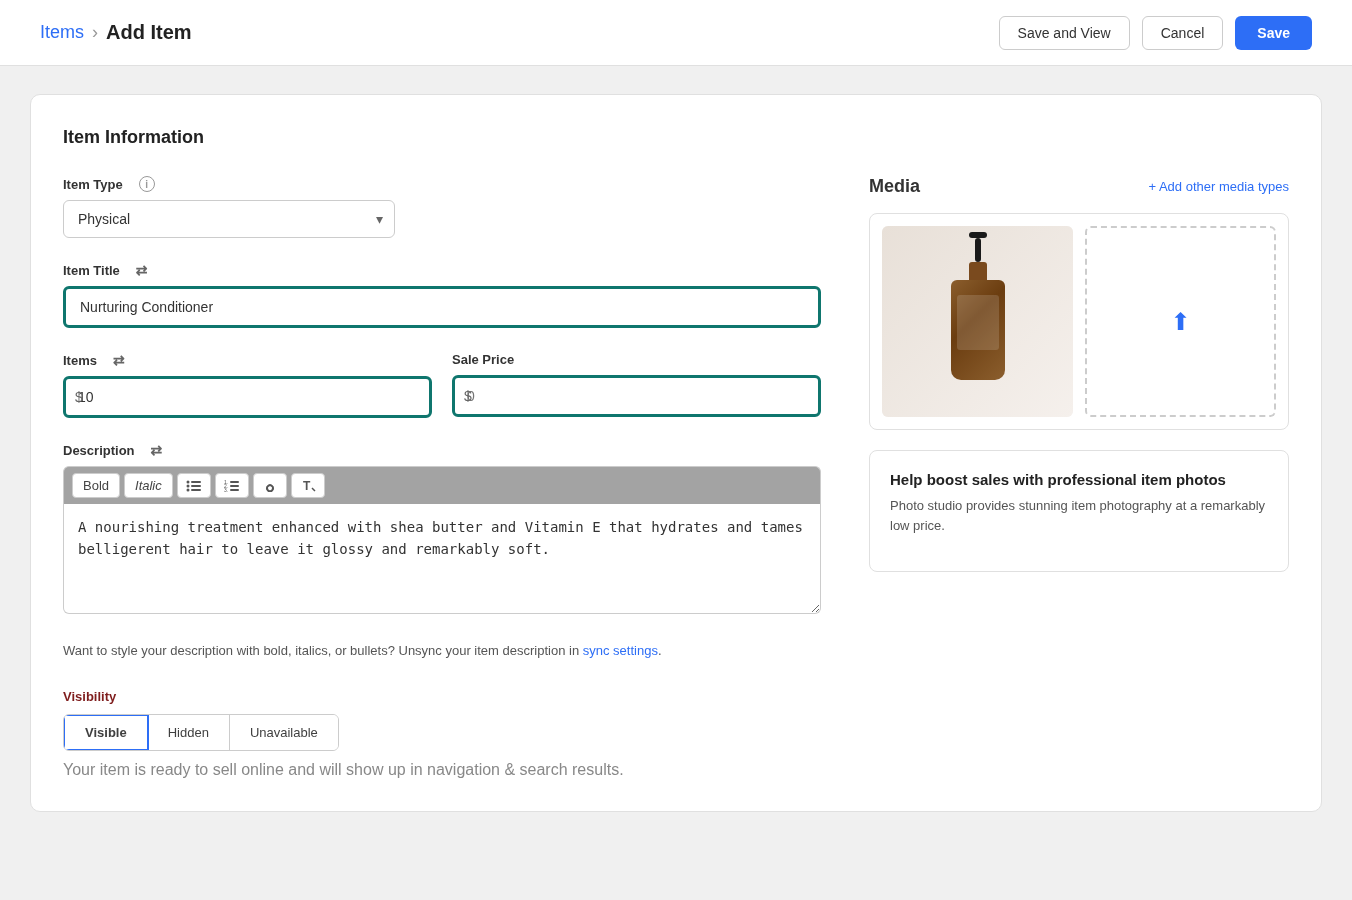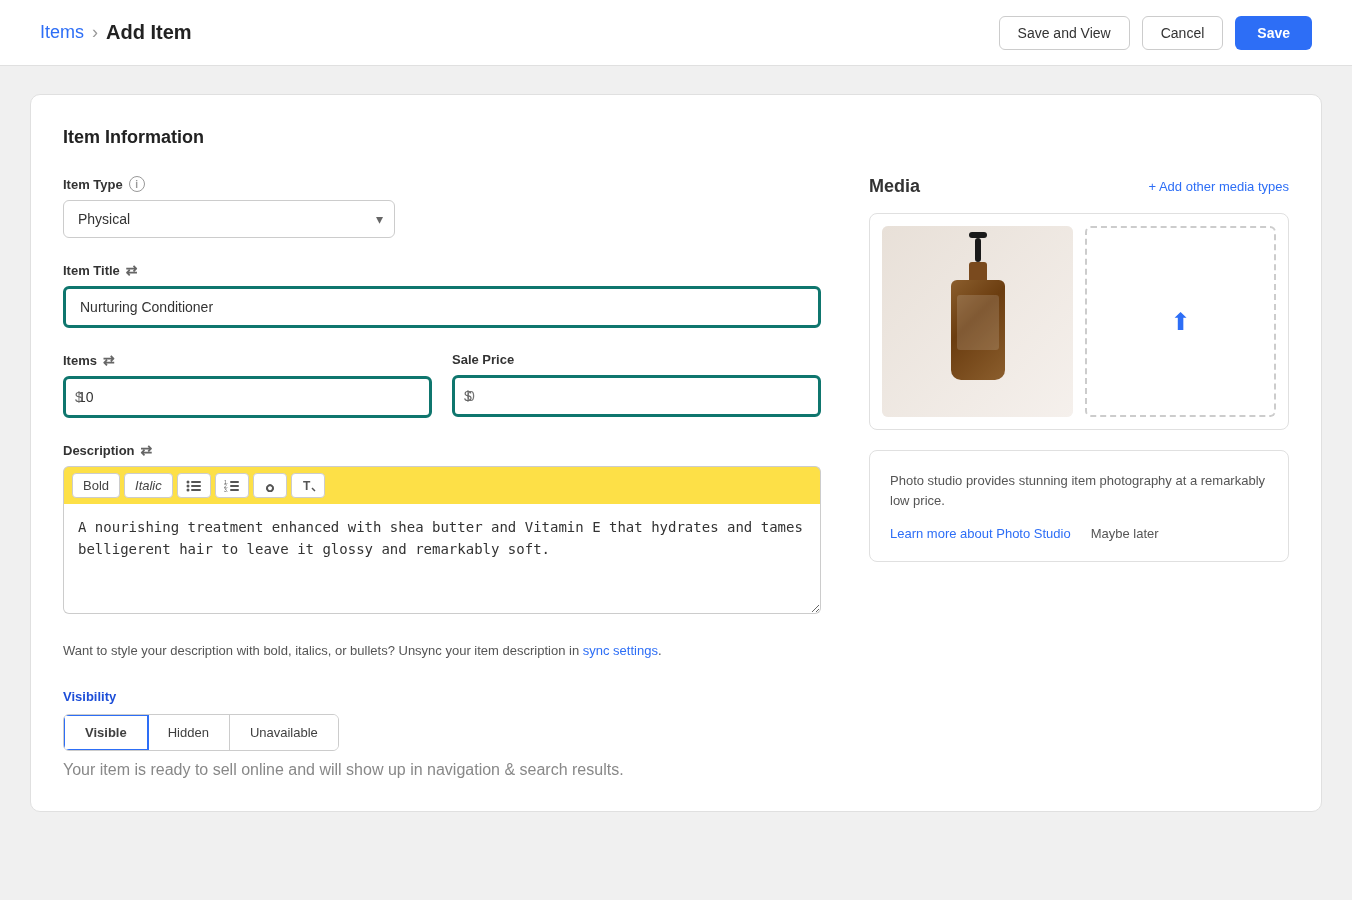--- a/index.html
+++ b/index.html
@@ -88,21 +88,21 @@
 
     
     .form-left {}
 
     .field-group {
       margin-bottom: 24px;
     }
     .field-label {
       display: flex;
       align-items: center;
-      gap: 6px;
+      gap: 16px;
       font-size: 13px;
       font-weight: 600;
       color: #333;
       margin-bottom: 8px;
     }
     .field-label .info-icon {
       width: 16px;
       height: 16px;
       border: 1.5px solid #999;
       border-radius: 50%;
@@ -173,21 +173,21 @@
 
     
     .desc-toolbar {
       display: flex;
       gap: 4px;
       margin-bottom: 0;
       border: 1px solid #ccc;
       border-bottom: none;
       border-radius: 6px 6px 0 0;
       padding: 6px 8px;
-      background: #fde047;
+      background: #a3a3a3;
     }
     .toolbar-btn {
       padding: 4px 10px;
       border: 1px solid #ccc;
       border-radius: 4px;
       background: #fff;
       font-size: 13px;
       cursor: pointer;
       color: #444;
     }
@@ -226,21 +226,21 @@
       text-decoration: none;
     }
 
     
     .visibility-section {
       margin-top: 28px;
     }
     .visibility-label {
       font-size: 13px;
       font-weight: 600;
-      color: #1d4ed8;
+      color: #7f1d1d;
       margin-bottom: 10px;
     }
     .visibility-btns {
       display: flex;
       border: 1px solid #ccc;
       border-radius: 6px;
       overflow: hidden;
       width: fit-content;
     }
     .vis-btn {
@@ -568,23 +568,20 @@
               </div>
             </div>
 
             <div class="media-upload-box">
               <span>⬆</span>
             </div>
           </div>
         </div>
 
         <div class="photo-studio-card">
+          <div class="photo-studio-title">Help boost sales with professional item photos</div>
           <div class="photo-studio-desc">Photo studio provides stunning item photography at a remarkably low price.</div>
-          <div class="photo-studio-actions">
-            <a href="#" class="photo-studio-link">Learn more about Photo Studio</a>
-            <span class="photo-studio-later">Maybe later</span>
-          </div>
         </div>
 
       </div>
     </div>
   </div>
 </div>
 
 </body></html>

